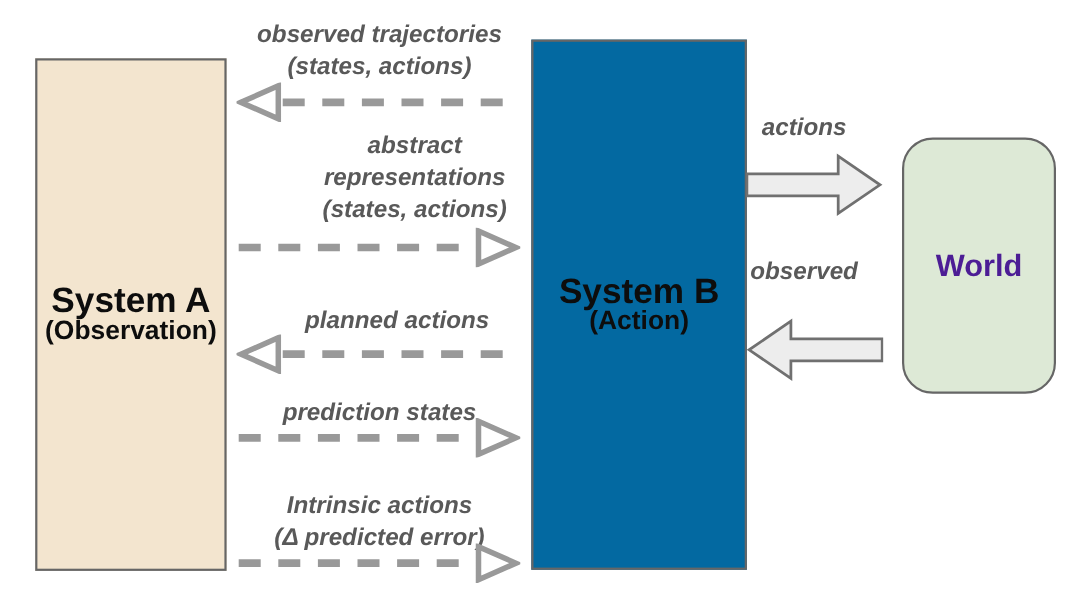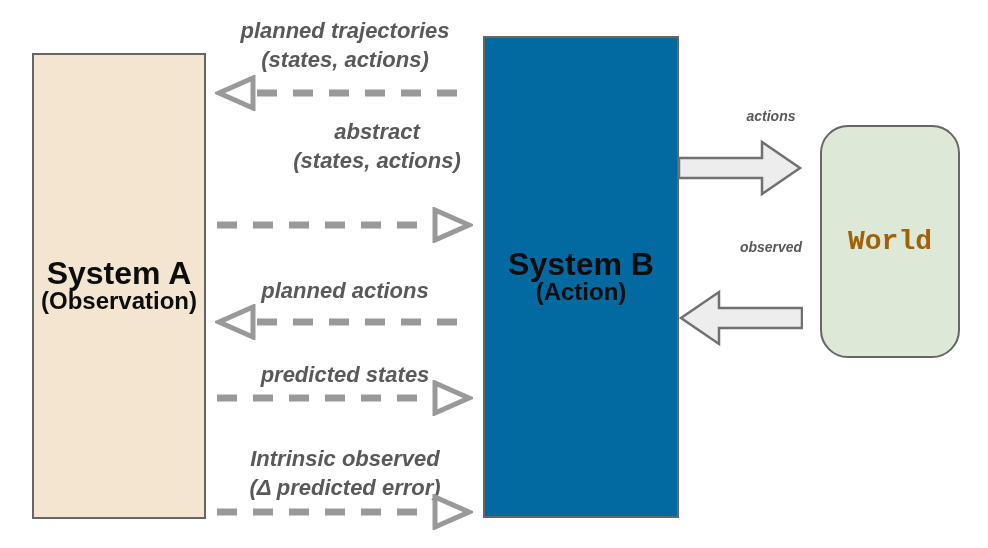--- a/index.html
+++ b/index.html
@@ -22,44 +22,44 @@
   }
   .box-a{left:32px;top:53px;width:174px;height:466px;background:#f3e5cf;}
   .box-b{left:483px;top:36px;width:196px;height:482px;background:#0369a1;}
   .box-world{left:820px;top:125px;width:140px;height:233px;background:#dde9d6;border-radius:28px;}
   .node-title{
     font-size:32px;font-weight:bold;color:#0d0d0d;line-height:30px;
   }
   .node-subtitle{
     font-size:24px;font-weight:bold;color:#0d0d0d;line-height:26px;
   }
-  .world-title{font-size:28px;font-weight:bold;color:#a16207;font-family:Liberation Mono, monospace;}
+  .world-title{font-size:28px;font-weight:bold;color:#4c1d95;}
   .link-label{
     position:absolute;left:206px;width:278px;
     text-align:center;
     font-size:22px;font-weight:bold;font-style:italic;
     color:#595959;line-height:29px;
     white-space:nowrap;
   }
   .side-label{
-    position:absolute;left:688px;width:166px;
+    position:absolute;left:648px;width:166px;
     text-align:center;
-    font-size:14px;font-weight:bold;font-style:italic;
+    font-size:22px;font-weight:bold;font-style:italic;
     color:#595959;line-height:30px;
     white-space:nowrap;
   }
   .arrow{position:absolute;}
   .a1{left:215px;top:75px;}
   .a2{left:215px;top:207px;}
   .a3{left:215px;top:304px;}
   .a4{left:215px;top:380px;}
   .a5{left:215px;top:494px;}
   .lbl1{top:16px;}
   .lbl2{top:117px;padding-left:32px;}
-  .lbl3{top:276px;}
+  .lbl3{top:276px;margin-left:16px;}
   .lbl4{top:360px;}
   .lbl5{top:444px;}
   .wlbl1{top:101px;}
   .wlbl2{top:232px;}
   .wa1{left:678px;top:139px;}
   .wa2{left:678px;top:289px;}
 </style>
 </head>
 <body>
 
@@ -73,55 +73,56 @@
   <div class="node box-b">
     <div class="node-title">System B</div>
     <div class="node-subtitle">(Action)</div>
   </div>
 
   <div class="node box-world">
     <div class="world-title">World</div>
   </div>
 
   <div class="link-label lbl1">
-    <div>planned trajectories</div>
+    <div>observed trajectories</div>
     <div>(states, actions)</div>
   </div>
   <svg class="arrow a1" width="258" height="36" viewBox="0 0 258 36">
     <line x1="42" y1="18" x2="256" y2="18" stroke="#999999" stroke-width="7" stroke-dasharray="20 16"></line>
     <polygon points="4,18 38,3 38,33" fill="#ffffff" stroke="#999999" stroke-width="5"></polygon>
   </svg>
 
   <div class="link-label lbl2">
     <div>abstract</div>
+    <div>representations</div>
     <div>(states, actions)</div>
   </div>
   <svg class="arrow a2" width="258" height="36" viewBox="0 0 258 36">
     <line x1="2" y1="18" x2="216" y2="18" stroke="#999999" stroke-width="7" stroke-dasharray="20 16"></line>
     <polygon points="254,18 220,3 220,33" fill="#ffffff" stroke="#999999" stroke-width="5"></polygon>
   </svg>
 
   <div class="link-label lbl3">
     <div>planned actions</div>
   </div>
   <svg class="arrow a3" width="258" height="36" viewBox="0 0 258 36">
     <line x1="42" y1="18" x2="256" y2="18" stroke="#999999" stroke-width="7" stroke-dasharray="20 16"></line>
     <polygon points="4,18 38,3 38,33" fill="#ffffff" stroke="#999999" stroke-width="5"></polygon>
   </svg>
 
   <div class="link-label lbl4">
-    <div>predicted states</div>
+    <div>prediction states</div>
   </div>
   <svg class="arrow a4" width="258" height="36" viewBox="0 0 258 36">
     <line x1="2" y1="18" x2="216" y2="18" stroke="#999999" stroke-width="7" stroke-dasharray="20 16"></line>
     <polygon points="254,18 220,3 220,33" fill="#ffffff" stroke="#999999" stroke-width="5"></polygon>
   </svg>
 
   <div class="link-label lbl5">
-    <div>Intrinsic observed</div>
+    <div>Intrinsic actions</div>
     <div>(Δ predicted error)</div>
   </div>
   <svg class="arrow a5" width="258" height="36" viewBox="0 0 258 36">
     <line x1="2" y1="18" x2="216" y2="18" stroke="#999999" stroke-width="7" stroke-dasharray="20 16"></line>
     <polygon points="254,18 220,3 220,33" fill="#ffffff" stroke="#999999" stroke-width="5"></polygon>
   </svg>
 
   <div class="side-label wlbl1">
     <div>actions</div>
   </div>

